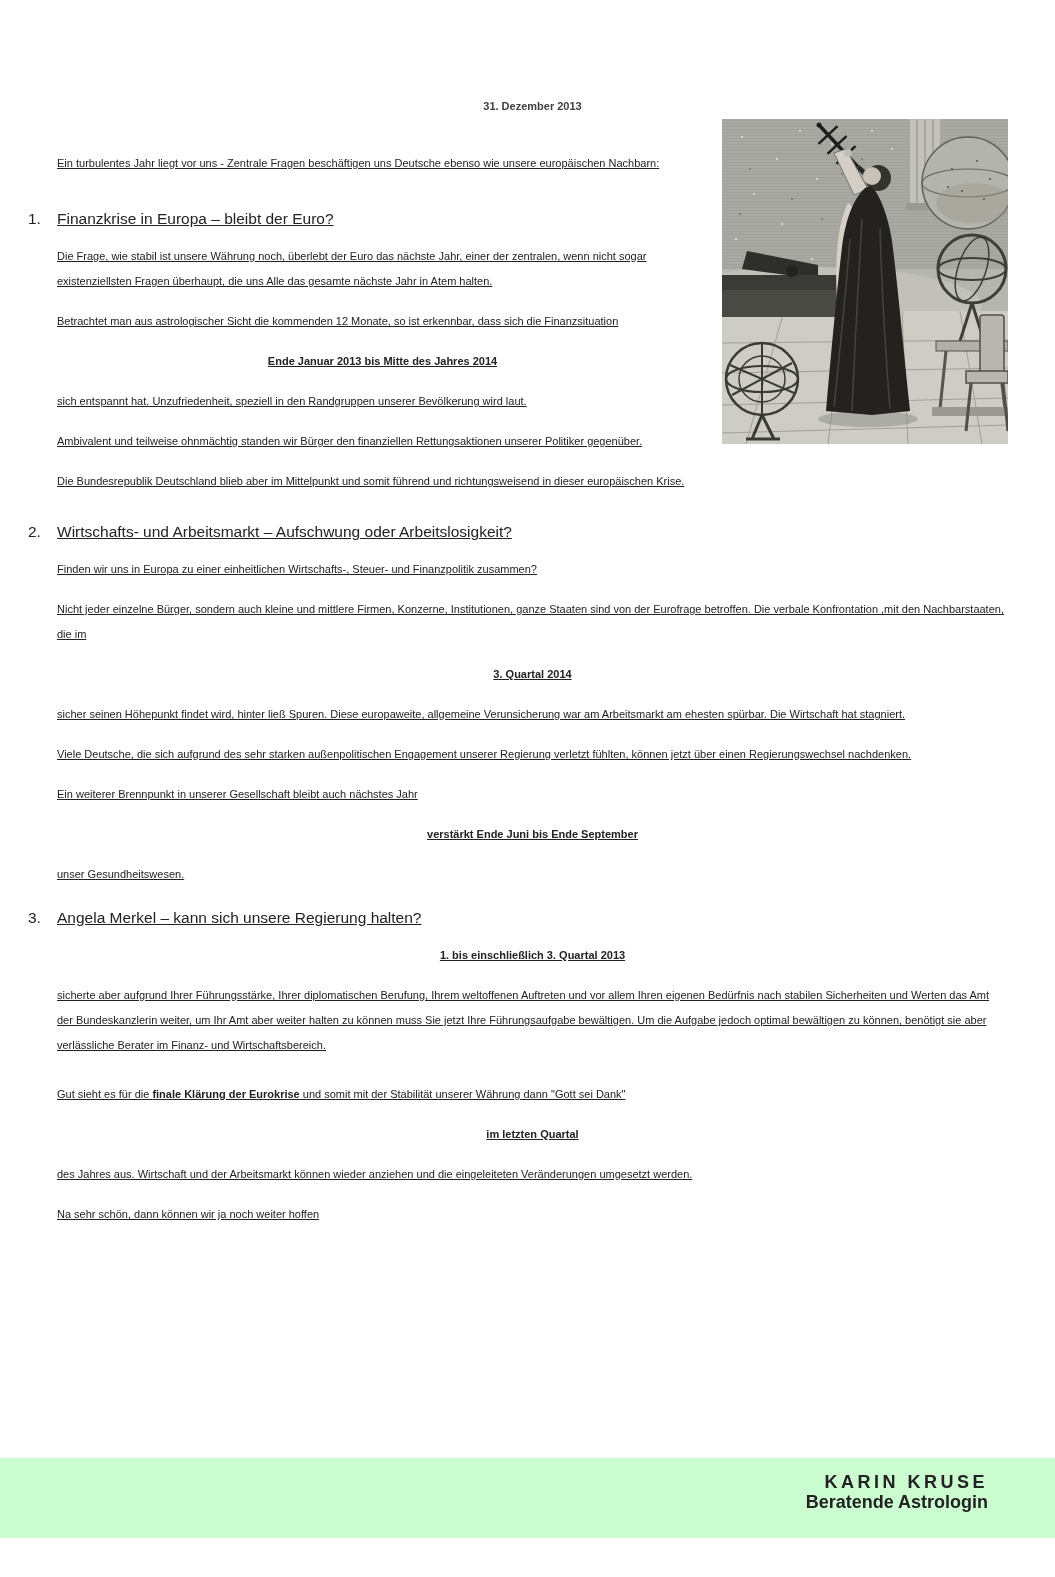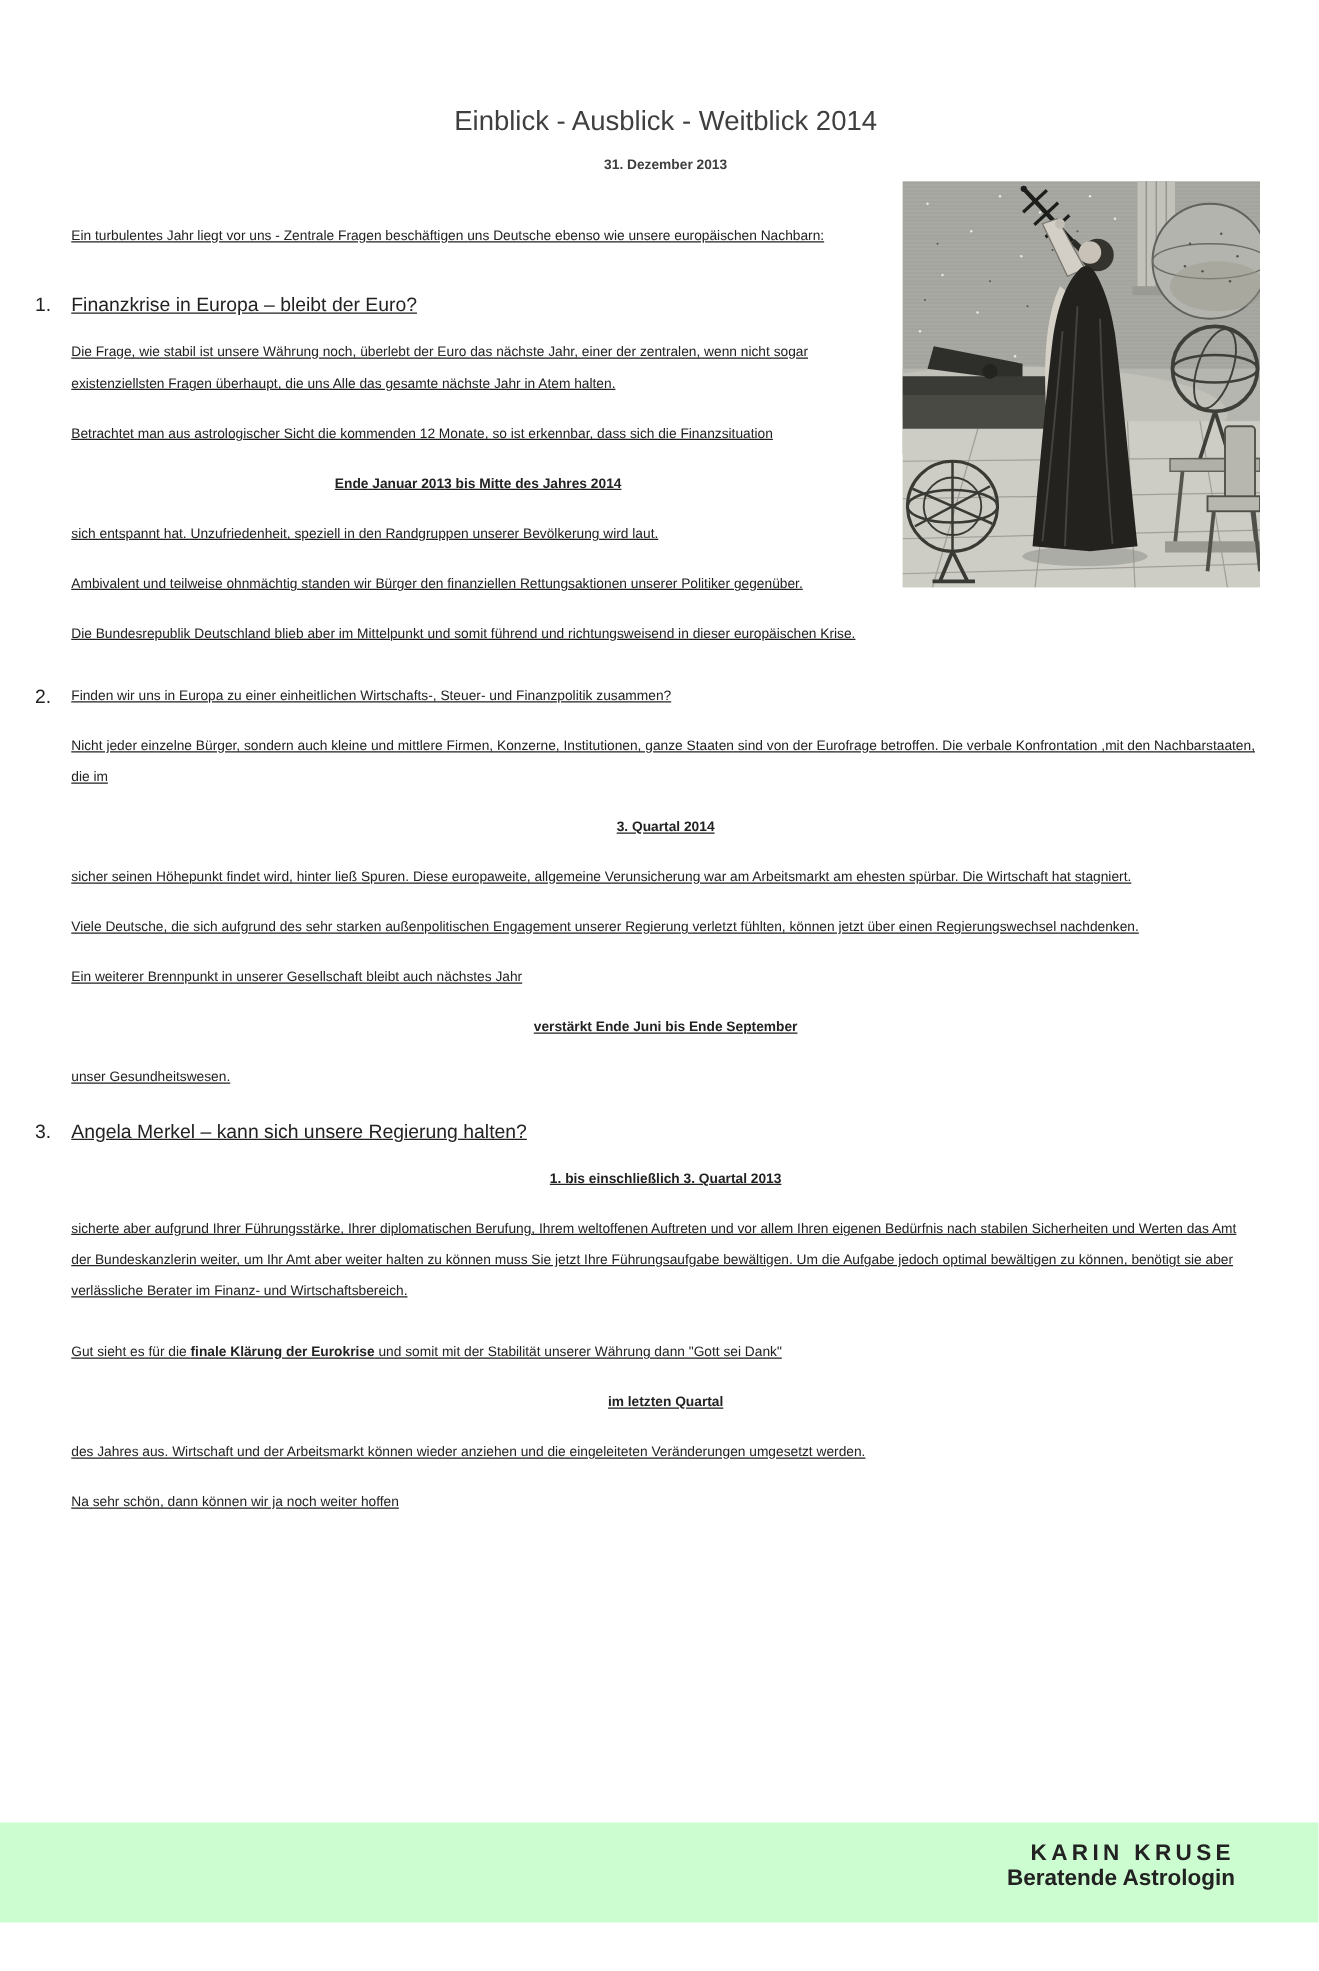--- a/index.html
+++ b/index.html
@@ -56,21 +56,20 @@
   .footer-name{font-weight:700;letter-spacing:3.5px;}
   .footer-role{font-weight:700;}
   .footer-membership{font-weight:400;}
 </style>
 </head>
 <body>
 
 <div class="page">
   <div class="content">
 
-    <div class="doc-title">Einblick - Ausblick - Weitblick 2014</div>
     <div class="doc-date">31. Dezember 2013</div>
 
     <svg class="engraving" viewBox="0 0 286 325" xmlns="http://www.w3.org/2000/svg" role="img">
       <defs>
         <pattern id="hlines" width="4" height="3" patternUnits="userSpaceOnUse">
           <line x1="0" y1="1.5" x2="4" y2="1.5" stroke="#8e8e8a" stroke-width="0.6"></line>
         </pattern>
       </defs>
 
       <rect width="286" height="325" fill="#c9c9c4"></rect>
@@ -201,20 +200,21 @@
       <p>Betrachtet man aus astrologischer Sicht die kommenden 12 Monate, so ist erkennbar, dass sich die Finanzsituation</p>
       <p class="highlight">Ende Januar 2013 bis Mitte des Jahres 2014</p>
       <p>sich entspannt hat. Unzufriedenheit, speziell in den Randgruppen unserer Bevölkerung wird laut.</p>
       <p>Ambivalent und teilweise ohnmächtig standen wir Bürger den finanziellen Rettungsaktionen unserer Politiker gegenüber.</p>
       <p>Die Bundesrepublik Deutschland blieb aber im Mittelpunkt und somit führend und richtungsweisend in dieser europäischen Krise.</p>
     </section>
 
     <section class="sec-2">
       <div class="sec-head">
         <span class="sec-num">2.</span>
+        <span class="sec-title">Wirtschafts- und Arbeitsmarkt – Aufschwung oder Arbeitslosigkeit?</span>
       </div>
       <p>Finden wir uns in Europa zu einer einheitlichen Wirtschafts-, Steuer- und Finanzpolitik zusammen?</p>
       <p>Nicht jeder einzelne Bürger, sondern auch kleine und mittlere Firmen, Konzerne, Institutionen, ganze Staaten sind von der Eurofrage betroffen. Die verbale Konfrontation ,mit den Nachbarstaaten, die im</p>
       <p class="highlight">3. Quartal 2014</p>
       <p>sicher seinen Höhepunkt findet wird, hinter ließ Spuren. Diese europaweite, allgemeine Verunsicherung war am Arbeitsmarkt am ehesten spürbar. Die Wirtschaft hat stagniert.</p>
       <p>Viele Deutsche, die sich aufgrund des sehr starken außenpolitischen Engagement unserer Regierung verletzt fühlten, können jetzt über einen Regierungswechsel nachdenken.</p>
       <p>Ein weiterer Brennpunkt in unserer Gesellschaft bleibt auch nächstes Jahr</p>
       <p class="highlight">verstärkt Ende Juni bis Ende September</p>
       <p>unser Gesundheitswesen.</p>
     </section>

